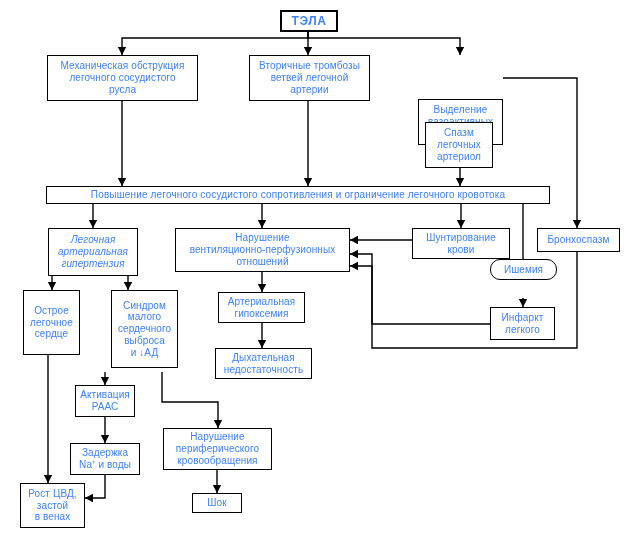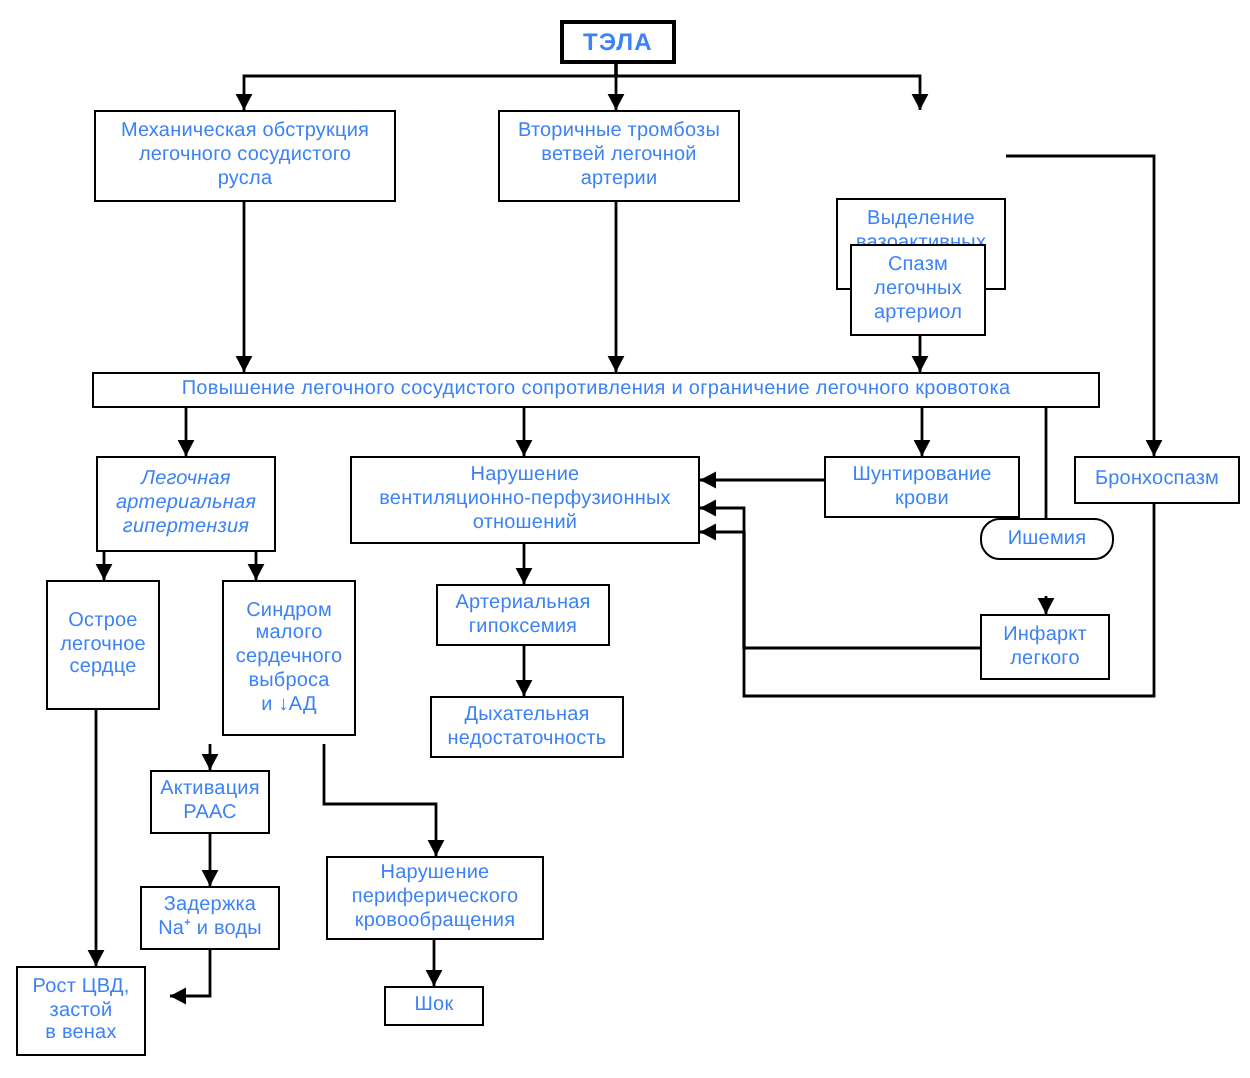--- a/index.html
+++ b/index.html
@@ -147,17 +147,17 @@
 гипоксемия</div>
     <div class="node" style="left: 215px; top: 348px; width: 97px; height: 31px;">Дыхательная
 недостаточность</div>
     <div class="node" style="left: 75px; top: 385px; width: 60px; height: 32px;">Активация
 РААС</div>
     <div class="node" style="left: 70px; top: 443px; width: 70px; height: 32px;">Задержка
 Na⁺ и воды</div>
     <div class="node" style="left: 163px; top: 428px; width: 109px; height: 42px;">Нарушение
 периферического
 кровообращения</div>
-    <div class="node" style="left: 8px; top: 483px; width: 65px; height: 45px;">Рост ЦВД,
+    <div class="node" style="left: 20px; top: 483px; width: 65px; height: 45px;">Рост ЦВД,
 застой
 в венах</div>
     <div class="node" style="left: 192px; top: 493px; width: 50px; height: 20px;">Шок</div>
   </div>
 
 </body></html>

